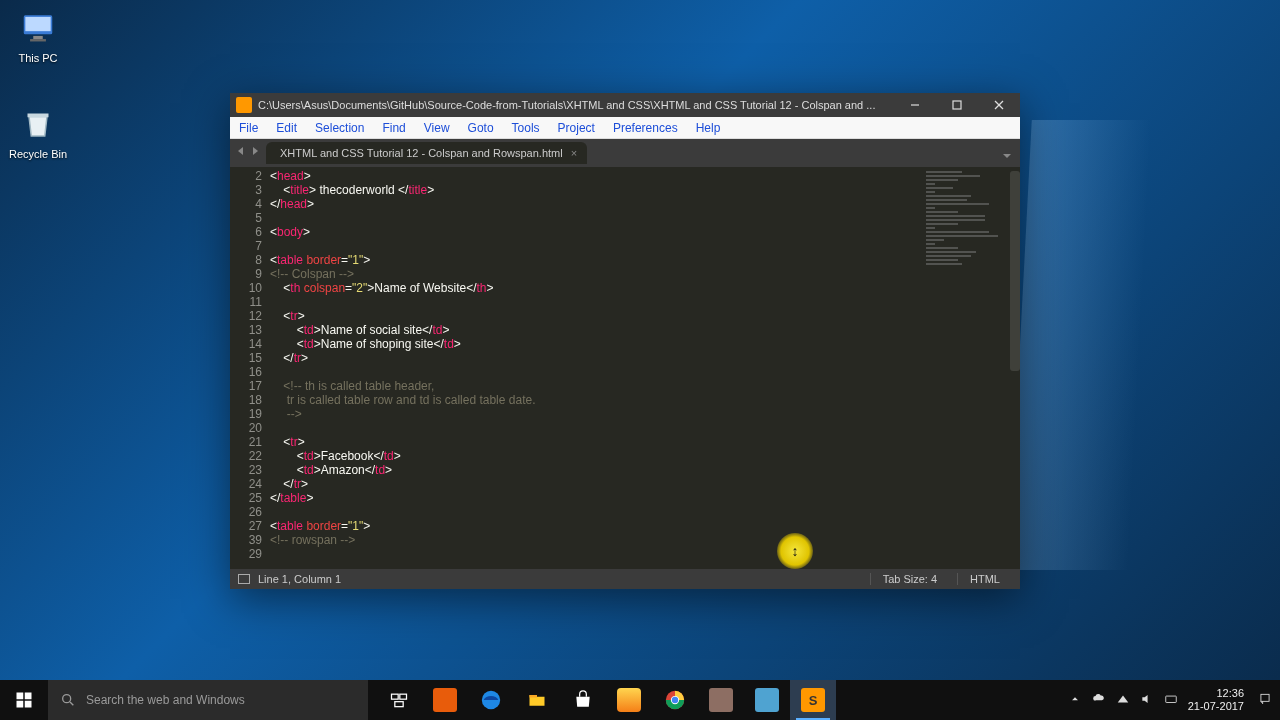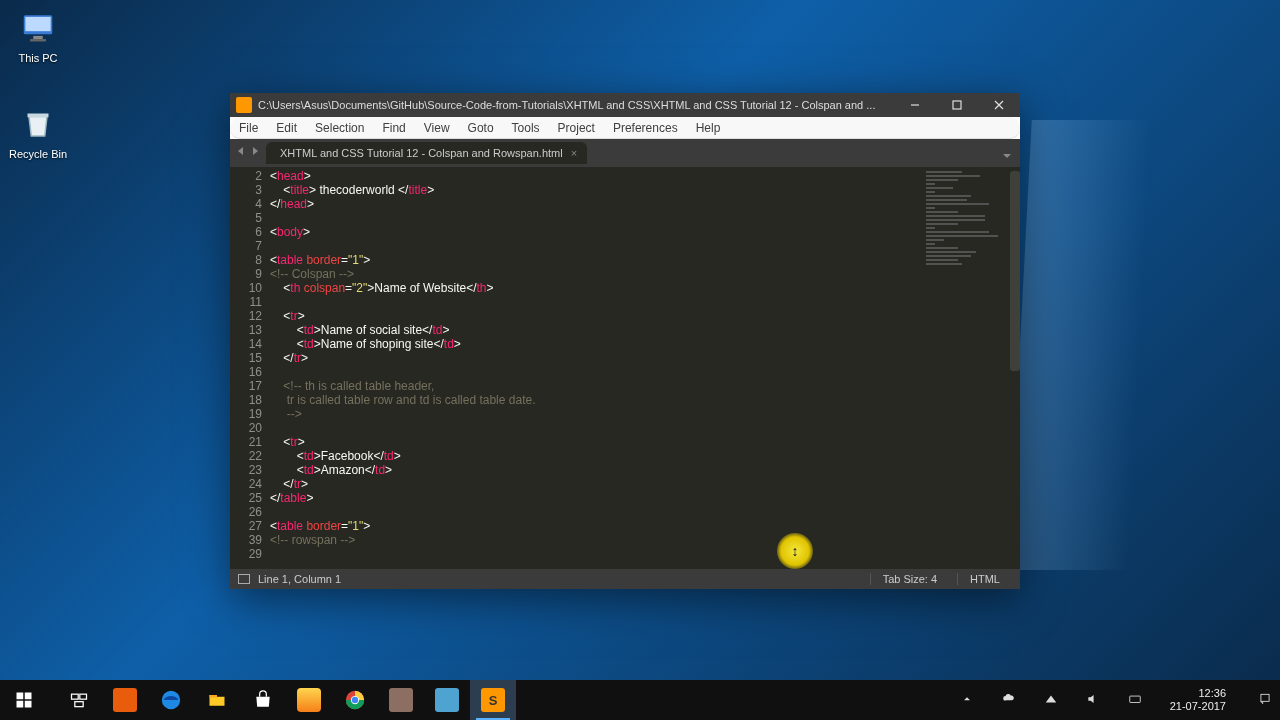--- a/index.html
+++ b/index.html
@@ -9,21 +9,21 @@
 .win-light { position: absolute; left: 1020px; top: 120px; width: 120px; height: 450px; background: linear-gradient(90deg,rgba(160,210,255,.25),rgba(160,210,255,0)); transform: skewX(-3deg); pointer-events: none; }
 
 
 .editor { position: absolute; left: 230px; top: 61px; width: 790px; height: 496px; background: #fff; box-shadow: 0 10px 40px rgba(0,0,0,.5); display: flex; flex-direction: column; margin-top: 32px; }
 .titlebar { height: 24px; background: #3b3b3b; color: #ddd; display: flex; align-items: center; font-size: 11px; }
 .titlebar .app-icon { width: 16px; height: 16px; margin: 0 6px; background: #ff9800; border-radius: 2px; }
 .titlebar .path { flex: 1; white-space: nowrap; overflow: hidden; }
 .win-btn { width: 42px; height: 24px; display: flex; align-items: center; justify-content: center; color: #ddd; }
 .win-btn svg { width: 10px; height: 10px; stroke: #ddd; fill: none; stroke-width: 1.2; }
 
-.menubar { height: 22px; background: #f8f8f8; border-bottom: 1px solid #ddd; display: flex; align-items: center; font-size: 12px; color: #404040; border-radius: 10px; }
+.menubar { height: 22px; background: #f8f8f8; border-bottom: 1px solid #ddd; display: flex; align-items: center; font-size: 12px; color: #1d4ed8; }
 .menubar span { padding: 0 9px; line-height: 22px; }
 
 .tabbar { height: 28px; background: #3b3b3b; display: flex; align-items: center; position: relative; }
 .nav-arrows { display: flex; padding: 0 6px 4px; gap: 4px; }
 .nav-arrows svg { width: 10px; height: 10px; fill: #888; }
 .tab { background: #272822; color: #ccc; font-size: 11px; padding: 5px 10px 5px 14px; border-radius: 6px 6px 0 0; display: flex; align-items: center; gap: 8px; }
 .tab .close { color: #888; font-size: 11px; }
 .tab-dropdown { position: absolute; right: 8px; top: 8px; }
 .tab-dropdown svg { width: 10px; height: 10px; fill: #888; }
 
@@ -51,21 +51,21 @@
 
 .taskbar { position: absolute; left: 0; right: 0; bottom: 0; height: 40px; background: #101010; display: flex; align-items: center; color: #eee; font-size: 12px; }
 .start-btn { width: 48px; height: 40px; display: flex; align-items: center; justify-content: center; }
 .start-btn svg { width: 18px; height: 18px; fill: #fff; }
 .search-box { flex: 0 0 320px; height: 40px; background: #2b2b2b; display: flex; align-items: center; padding: 0 12px; color: #9a9a9a; gap: 10px; }
 .tb-icons { display: flex; align-items: center; height: 40px; margin-left: 8px; gap: 0; }
 .tb-item { width: 46px; height: 40px; display: flex; align-items: center; justify-content: center; position: relative; }
 .tb-item .ic { width: 24px; height: 24px; border-radius: 3px; display: flex; align-items: center; justify-content: center; font-size: 13px; }
 .tb-item.active { background: #2d3d50; }
 .tb-item.active::after { content: ""; position: absolute; left: 6px; right: 6px; bottom: 0; height: 2px; background: #5bb0ff; }
-.tray { margin-left: auto; display: flex; align-items: center; gap: 28px; padding: 0 8px; font-size: 11px; }
+.tray { margin-left: auto; display: flex; align-items: center; gap: 10px; padding: 0 8px; font-size: 11px; }
 .tray .clock { text-align: right; line-height: 13px; padding-right: 4px; }
 .tray svg { width: 14px; height: 14px; fill: #ddd; }
 </style>
 </head>
 <body>
 
 <div class="desktop-icon" style="left:0;top:8px;">
   <div class="glyph">
     <svg viewBox="0 0 24 24" width="38" height="38">
         <rect x="3" y="4" width="18" height="12" rx="1" fill="#3a7bd5"></rect>
@@ -218,20 +218,27 @@
 
 <div class="taskbar">
   <div class="start-btn">
     <svg viewBox="0 0 24 24">
         <rect x="2" y="2" width="9" height="9"></rect>
         <rect x="13" y="2" width="9" height="9"></rect>
         <rect x="2" y="13" width="9" height="9"></rect>
         <rect x="13" y="13" width="9" height="9"></rect>
       </svg>
   </div>
+  <div class="search-box">
+    <svg width="16" height="16" viewBox="0 0 24 24" fill="none" stroke="#9a9a9a" stroke-width="2">
+        <circle cx="10" cy="10" r="6"></circle>
+        <line x1="15" y1="15" x2="20" y2="20"></line>
+      </svg>
+    <span>Search the web and Windows</span>
+  </div>
   <div class="tb-icons">
     <div class="tb-item">
         <div class="ic">
           <svg viewBox="0 0 24 24" width="20" height="20" fill="none" stroke="#fff" stroke-width="1.5">
             <rect x="3" y="5" width="8" height="6"></rect>
             <rect x="13" y="5" width="8" height="6"></rect>
             <rect x="7" y="14" width="10" height="6"></rect>
           </svg>
         </div>
       </div>

